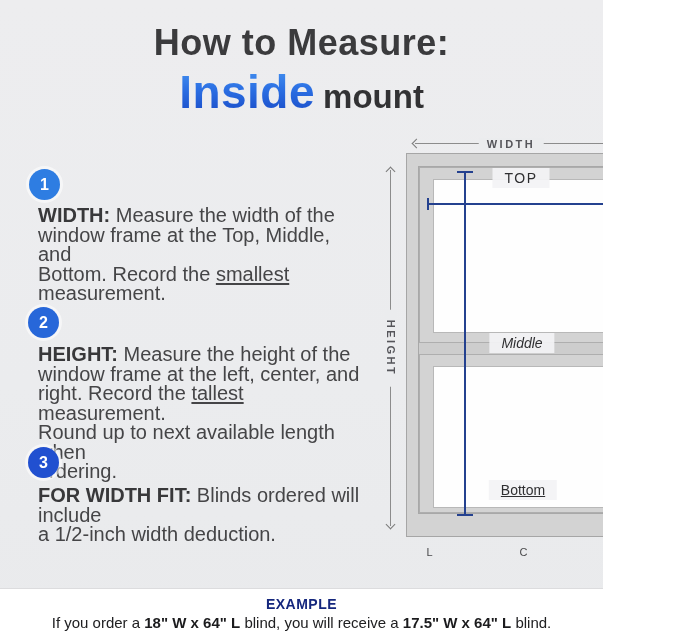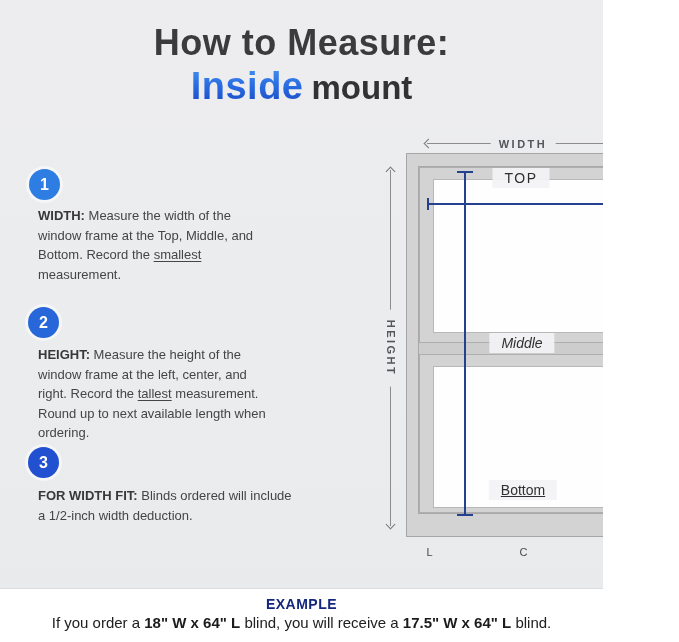--- a/index.html
+++ b/index.html
@@ -8,49 +8,49 @@
   .page {
     position:relative; width:603px; height:642px; overflow:hidden;
     background:linear-gradient(180deg,#ededef 0%,#ebecee 60%,#e9eaec 100%);
   }
 
   
   .header { position:absolute; top:22px; left:0; width:100%; text-align:center; }
   .title-line1 { font-size:36px; font-weight:700; color:#3b3b3d; letter-spacing:.5px; }
   .title-line2 { margin-top:1px; }
   .title-highlight {
-    font-size:38px; font-weight:700; letter-spacing:.5px;
+    font-size:46px; font-weight:700; letter-spacing:.5px;
     background:linear-gradient(180deg,#4795f1 0%,#2b6fe3 45%,#1747c4 100%);
     -webkit-background-clip:text; background-clip:text;
     color:#1f5bd8; -webkit-text-fill-color:transparent;
   }
   .title-suffix { font-size:33px; font-weight:700; color:#323234; margin-left:8px; }
 
   
   .badge {
     position:absolute; width:31px; height:31px; border-radius:50%;
     color:#fff; font-size:16px; font-weight:700;
     display:flex; align-items:center; justify-content:center;
     box-shadow:0 0 0 3px rgba(255,255,255,.55);
   }
   .badge-1 { left:29px; top:169px; background:#2e7de2; }
   .badge-2 { left:28px; top:307px; background:#2767d9; }
   .badge-3 { left:28px; top:447px; background:#2150d0; }
   .step-text {
     position:absolute; left:38px; width:330px;
-    font-size:13px; line-height:19.5px; color:#454547; white-space:pre-line;
+    font-size:20px; line-height:19.5px; color:#454547; white-space:pre-line;
   }
   .step-text-1 { top:206px; }
   .step-text-2 { top:345px; }
   .step-text-3 { top:486px; }
   .step-text strong { color:#38383a; font-weight:700; }
   .u { text-decoration:underline; text-underline-offset:2px; }
 
   
-  .arrow-w { position:absolute; left:424px; top:137px; width:198px; height:13px; }
+  .arrow-w { position:absolute; left:412px; top:137px; width:198px; height:13px; }
   .arrow-w .a-line { position:absolute; left:3px; right:3px; top:6px; height:1px; background:#8c8c8c; }
   .arrow-h { position:absolute; left:384px; top:167px; width:13px; height:362px; }
   .arrow-h .a-line { position:absolute; top:3px; bottom:3px; left:6px; width:1px; background:#8c8c8c; }
   .chev { position:absolute; width:7px; height:7px;
           border-left:1.5px solid #7a7a7a; border-bottom:1.5px solid #7a7a7a; }
   .chev-left  { left:1px; top:3px; transform:rotate(45deg); }
   .chev-right { right:1px; top:3px; transform:rotate(225deg); }
   .chev-up    { top:1px; left:3px; transform:rotate(135deg); }
   .chev-down  { bottom:1px; left:3px; transform:rotate(315deg); }
   .axis-label {

